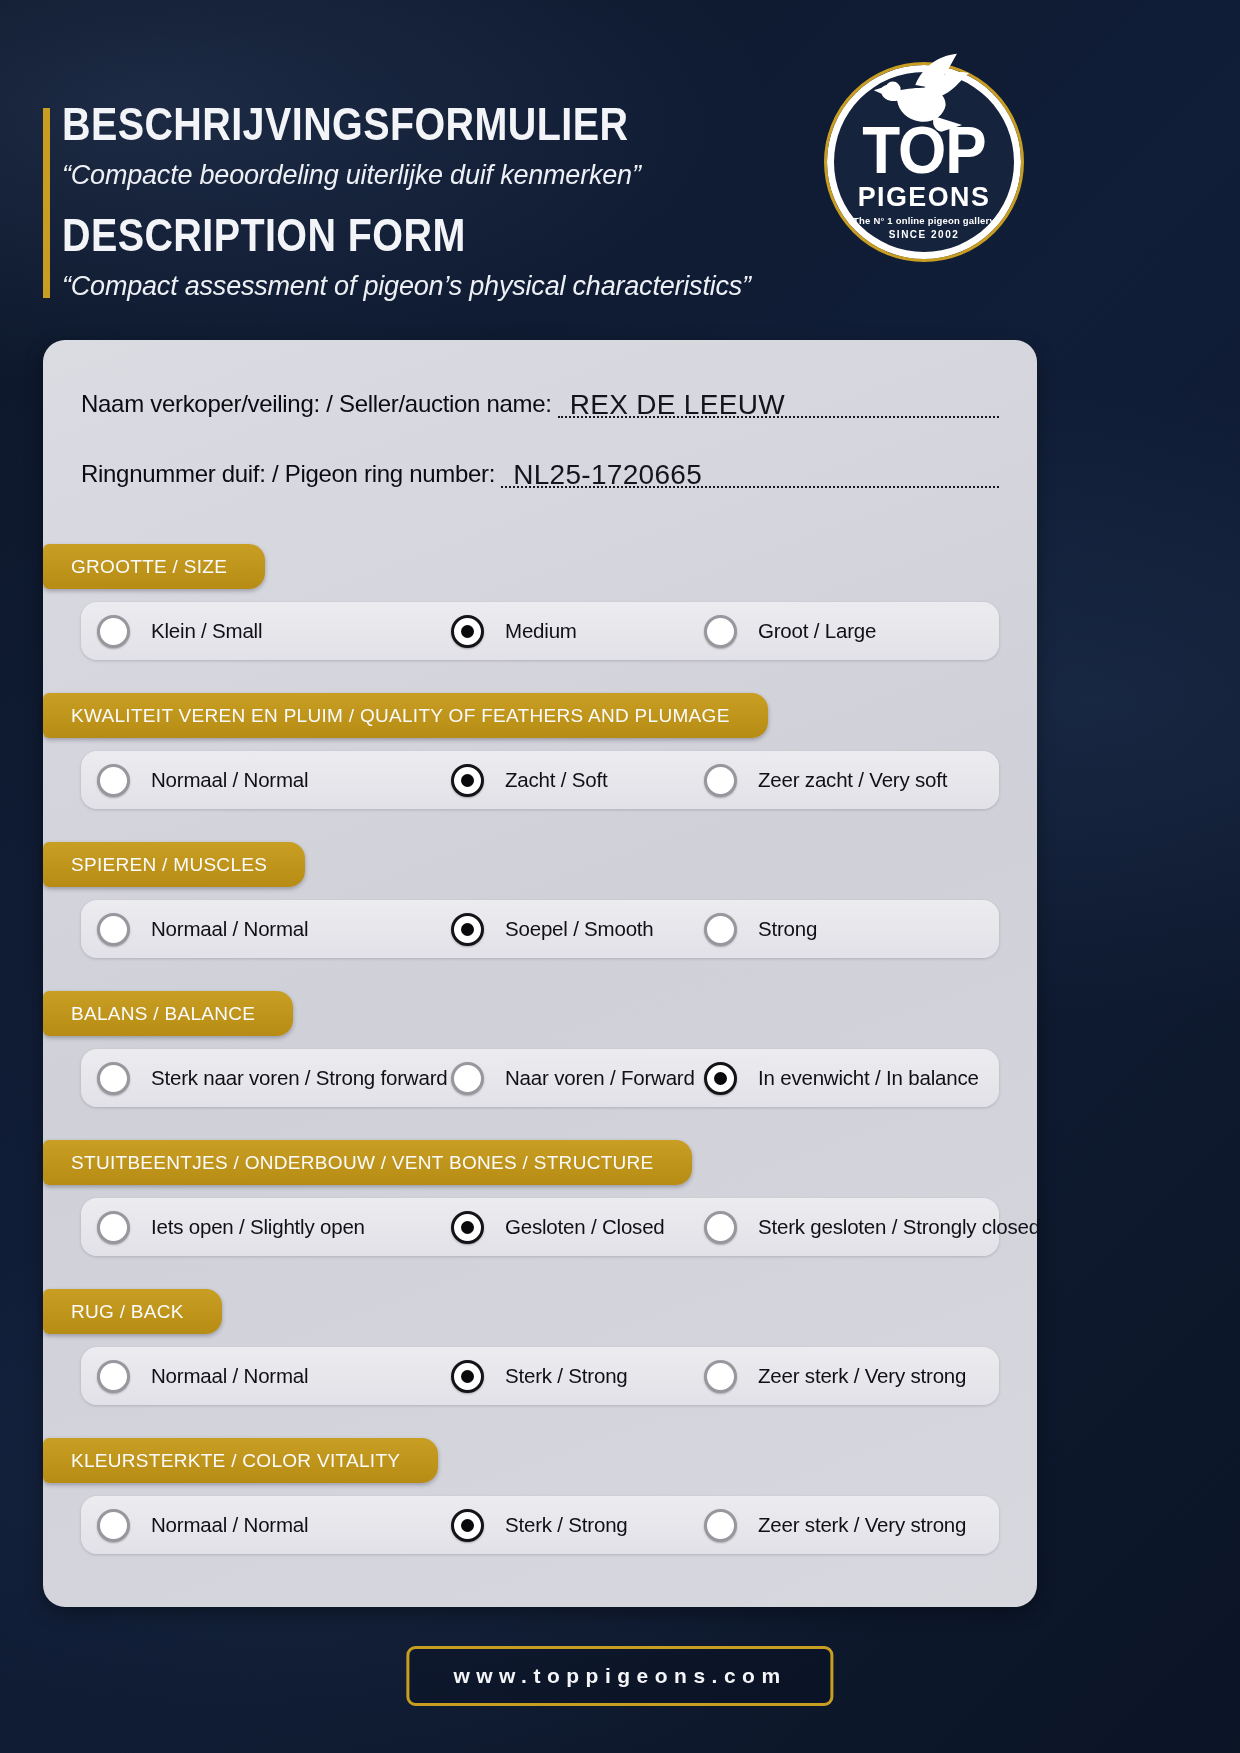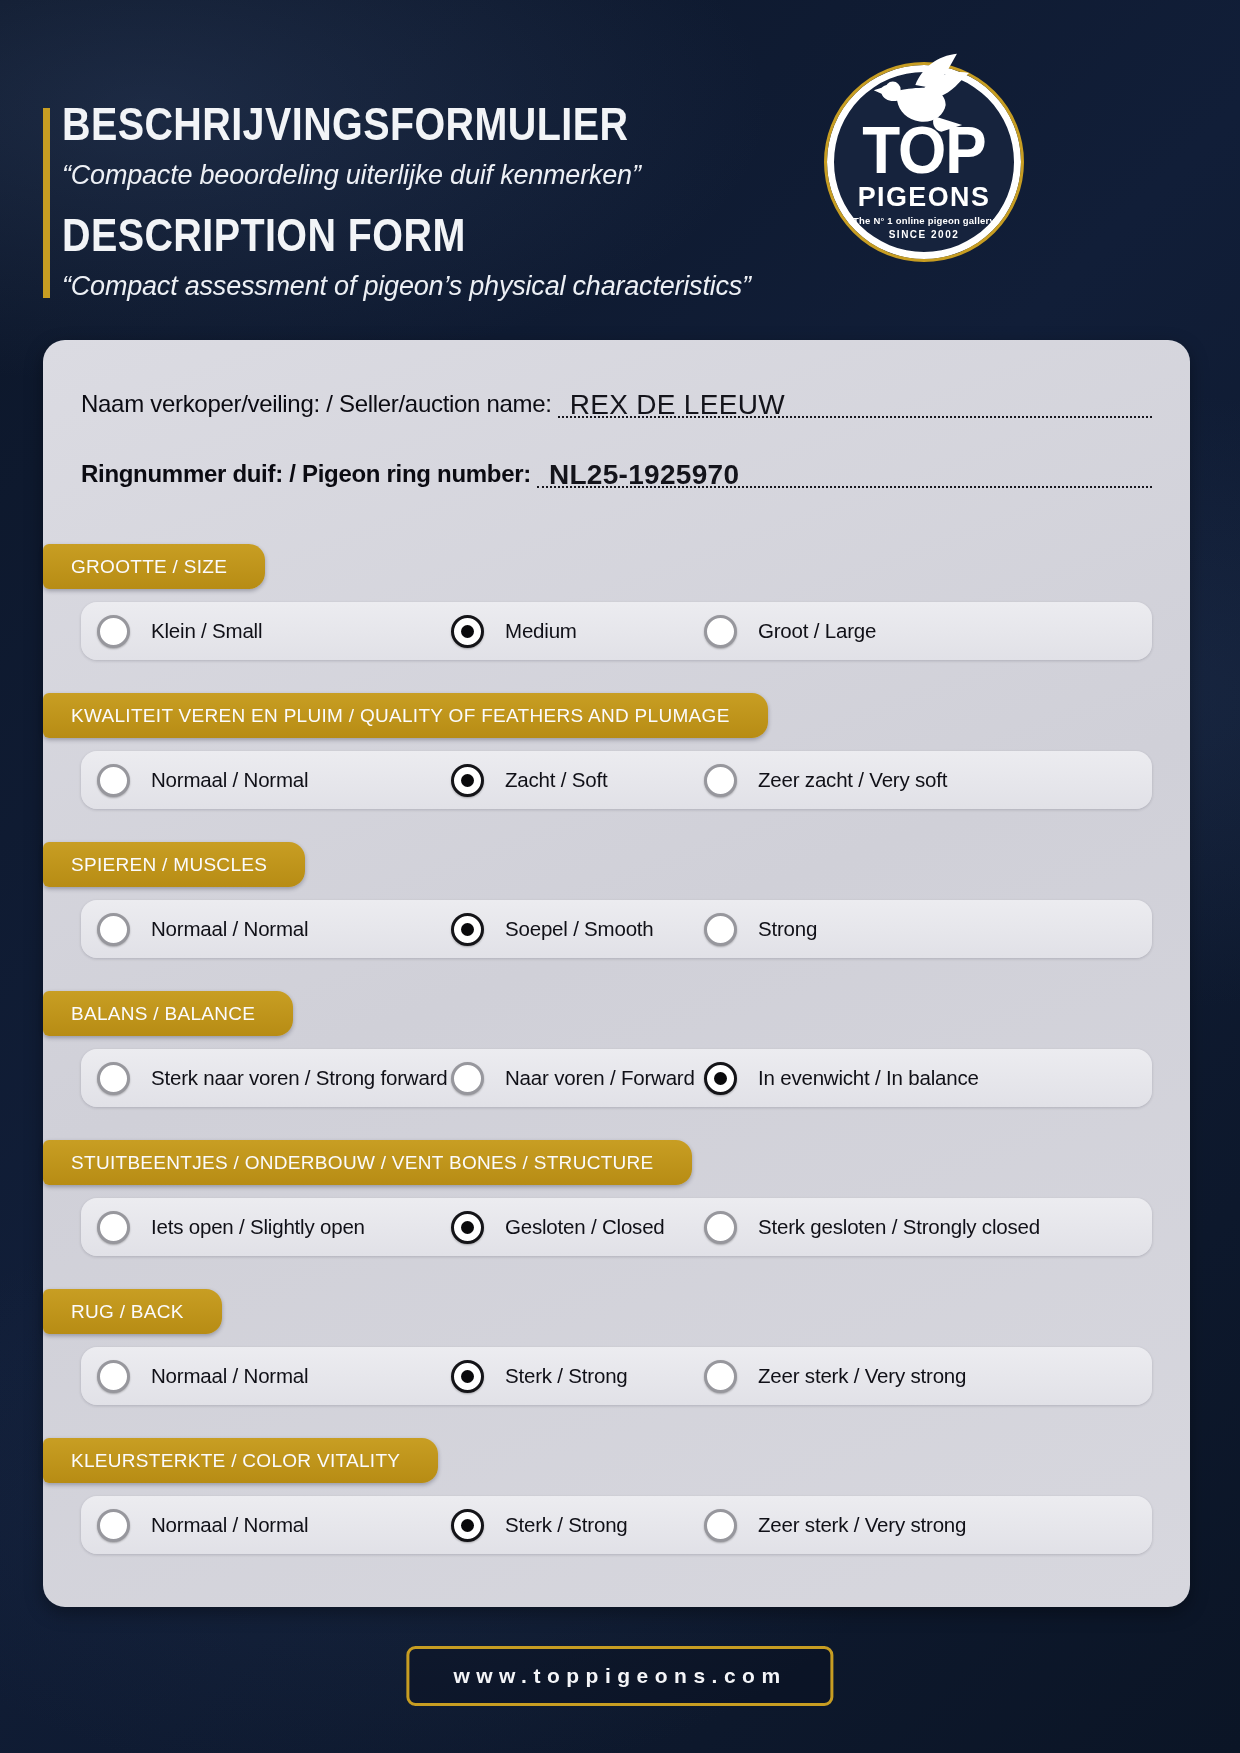--- a/index.html
+++ b/index.html
@@ -21,26 +21,26 @@
   .logo{position:absolute;left:824px;top:62px;width:200px;height:200px;border-radius:50%;
     background:#16233d;border:3px solid #c79d22;box-sizing:border-box;
     box-shadow:inset 0 0 0 7px #ffffff;}
   .logo>div{position:absolute;width:100%;text-align:center;color:#fff;}
   .dove{position:absolute;left:50%;top:-18px;transform:translateX(-50%);width:104px;height:90px;}
   .logo-top{top:52px;font-size:66px;font-weight:bold;line-height:1;letter-spacing:-1px;transform:scaleX(.94);}
   .logo-pigeons{top:116px;font-size:28px;font-weight:bold;letter-spacing:1.5px;transform:scaleX(.96);}
   .logo-tagline{top:150px;font-size:9.5px;font-weight:bold;letter-spacing:.2px;}
   .logo-since{top:164px;font-size:10px;font-weight:bold;color:#c79d22;letter-spacing:1.5px;}
   
-  .card{position:absolute;left:43px;top:340px;width:1147px;height:1267px;box-sizing:border-box;
+  .card{position:absolute;left:43px;top:340px;width:994px;height:1267px;box-sizing:border-box;
     border-radius:22px;padding:48px 38px 0;
     background:linear-gradient(160deg,#dbdbe2 0%,#d0d0d8 48%,#d7d7de 100%);
     box-shadow:0 6px 18px rgba(0,0,0,.35);}
   .field{display:flex;align-items:flex-end;}
-  .field + .field{margin-top:40px;font-weight:bold;}
+  .field + .field{margin-top:40px;}
   .field-label{font-size:24px;color:#0b0b12;white-space:nowrap;letter-spacing:-.3px;}
   .field-line{flex:1;margin-left:6px;border-bottom:2px dotted #17171e;display:flex;align-items:flex-end;padding:0 0 0 12px;}
   .field-value{font-size:28px;color:#14141b;letter-spacing:.3px;line-height:1;position:relative;top:3px;white-space:nowrap;}
   .section{margin-top:33px;}
   .section.first{margin-top:56px;}
   .section-badge{display:inline-block;background:linear-gradient(180deg,#c89e23,#b78c14);
     color:#fbfbfd;font-size:19px;line-height:45px;height:45px;padding:0 38px 0 28px;
     border-radius:6px 16px 16px 6px;margin-left:-38px;margin-bottom:13px;letter-spacing:.3px;
     box-shadow:0 2px 4px rgba(16,20,40,.3);white-space:nowrap;}
   .option-row{display:grid;grid-template-columns:354px 253px 1fr;align-items:center;
@@ -90,21 +90,21 @@
     <div class="field">
       <span class="field-label">Naam verkoper/veiling: / Seller/auction name:</span>
       <span class="field-line">
         <span class="field-value">REX DE LEEUW</span>
       </span>
     </div>
 
     <div class="field">
       <span class="field-label">Ringnummer duif: / Pigeon ring number:</span>
       <span class="field-line">
-        <span class="field-value">NL25-1925970</span>
+        <span class="field-value">NL25-1720665</span>
       </span>
     </div>
 
     <div class="section first">
       <div class="section-badge">GROOTTE / SIZE</div>
       <div class="option-row">
         <div class="opt">
           <span class="radio"></span>
           <span class="opt-label">Klein / Small</span>
         </div>

